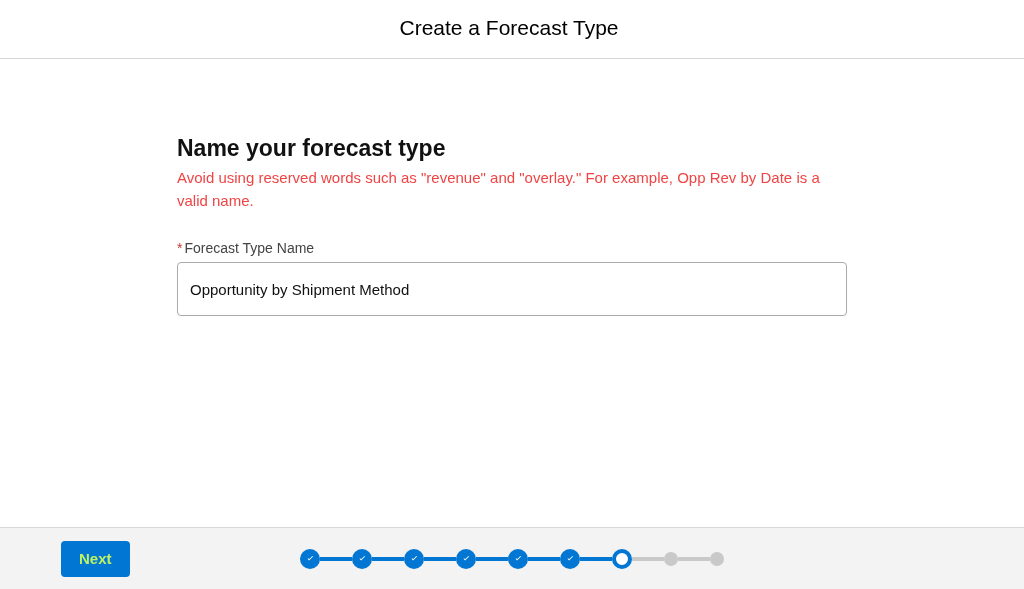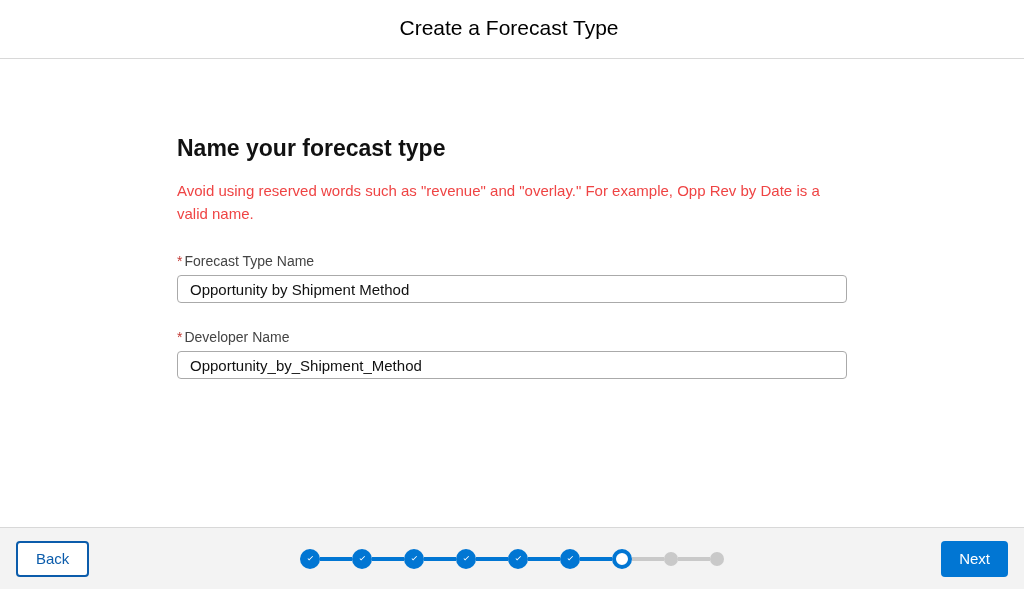--- a/index.html
+++ b/index.html
@@ -32,21 +32,21 @@
       justify-content: center;
       padding-top: 76px;
     }
     .form-area {
       width: 670px;
     }
     .section-title {
       font-size: 23px;
       font-weight: 700;
       color: #111;
-      margin-bottom: 18px;
+      margin-bottom: 5px;
     }
     .section-desc {
       font-size: 15px;
       color: #ef4444;
       line-height: 1.5;
       margin-bottom: 28px;
     }
     .field-group {
       margin-bottom: 26px;
       margin-top: 9px;
@@ -56,21 +56,21 @@
       color: #444;
       margin-bottom: 6px;
       display: block;
     }
     .required-asterisk {
       color: #c23934;
       margin-right: 2px;
     }
     .text-input {
       width: 100%;
-      height: 28px;
+      height: 54px;
       border: 1px solid #aaa;
       border-radius: 4px;
       padding: 0 12px;
       font-size: 15px;
       color: #111;
       background: #fff;
     }
     .footer {
       height: 62px;
       background: #f3f3f3;
@@ -90,23 +90,24 @@
       font-family: inherit;
     }
     .btn-back {
       background: #fff;
       color: #0b5cab;
       border: 2px solid #0b5cab;
       font-weight: 400;
     }
     .btn-next {
       background: #0176d3;
-      color: #ffffff;
+      color: #bef264;
       border: none;
-      font-weight: 400;
+      font-weight: 700;
+      margin-left: 45px;
     }
     .progress {
       position: absolute;
       left: 50%;
       transform: translateX(-50%);
       display: flex;
       align-items: center;
       gap: 0;
     }
     .step {
@@ -159,31 +160,24 @@
     <h2 class="section-title">Name your forecast type</h2>
     <p class="section-desc">Avoid using reserved words such as "revenue" and "overlay." For example, Opp Rev by Date is a valid name.</p>
 
     <div class="field-group">
       <label class="field-label">
         <span class="required-asterisk">*</span><span>Forecast Type Name</span>
       </label>
       <input type="text" class="text-input" value="Opportunity by Shipment Method" style="">
     </div>
 
-    <div class="field-group">
-      <label class="field-label">
-        <span class="required-asterisk">*</span><span>Developer Name</span>
-      </label>
-      <input type="text" class="text-input" value="Opportunity_by_Shipment_Method" style="">
-    </div>
   </div>
 </div>
 
 <div class="footer">
-  <button class="btn btn-back">Back</button>
 
   <div class="progress">
     <div class="step step-complete">
       <svg viewBox="0 0 24 24">
           <path fill="#fff" d="M9 16.2l-3.5-3.5 1.4-1.4L9 13.4l7.1-7.1 1.4 1.4z"></path>
         </svg>
     </div>
     <div class="connector connector-done"></div>
     <div class="step step-complete">
       <svg viewBox="0 0 24 24">

